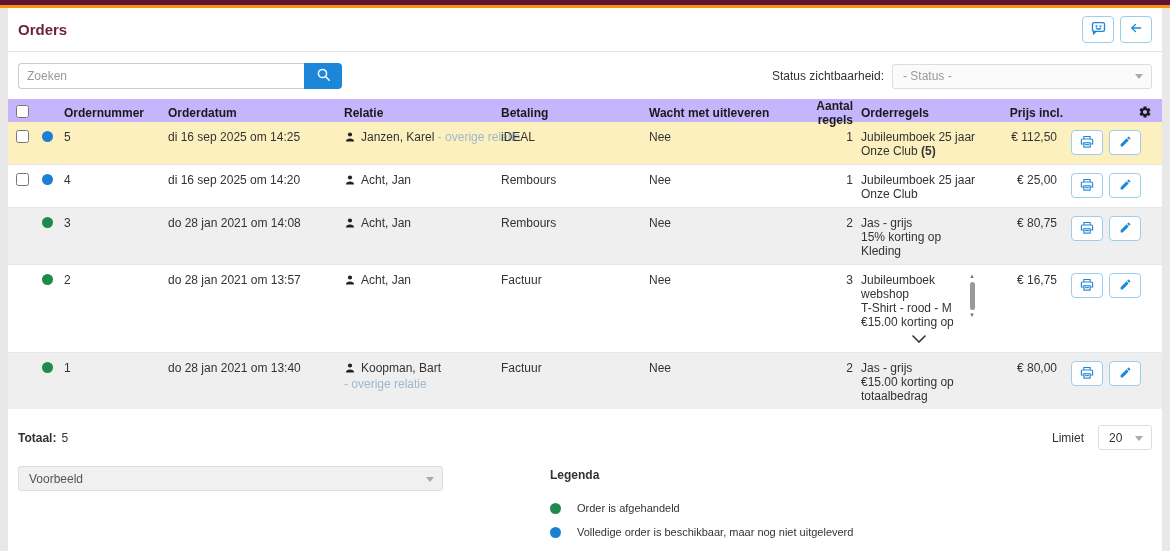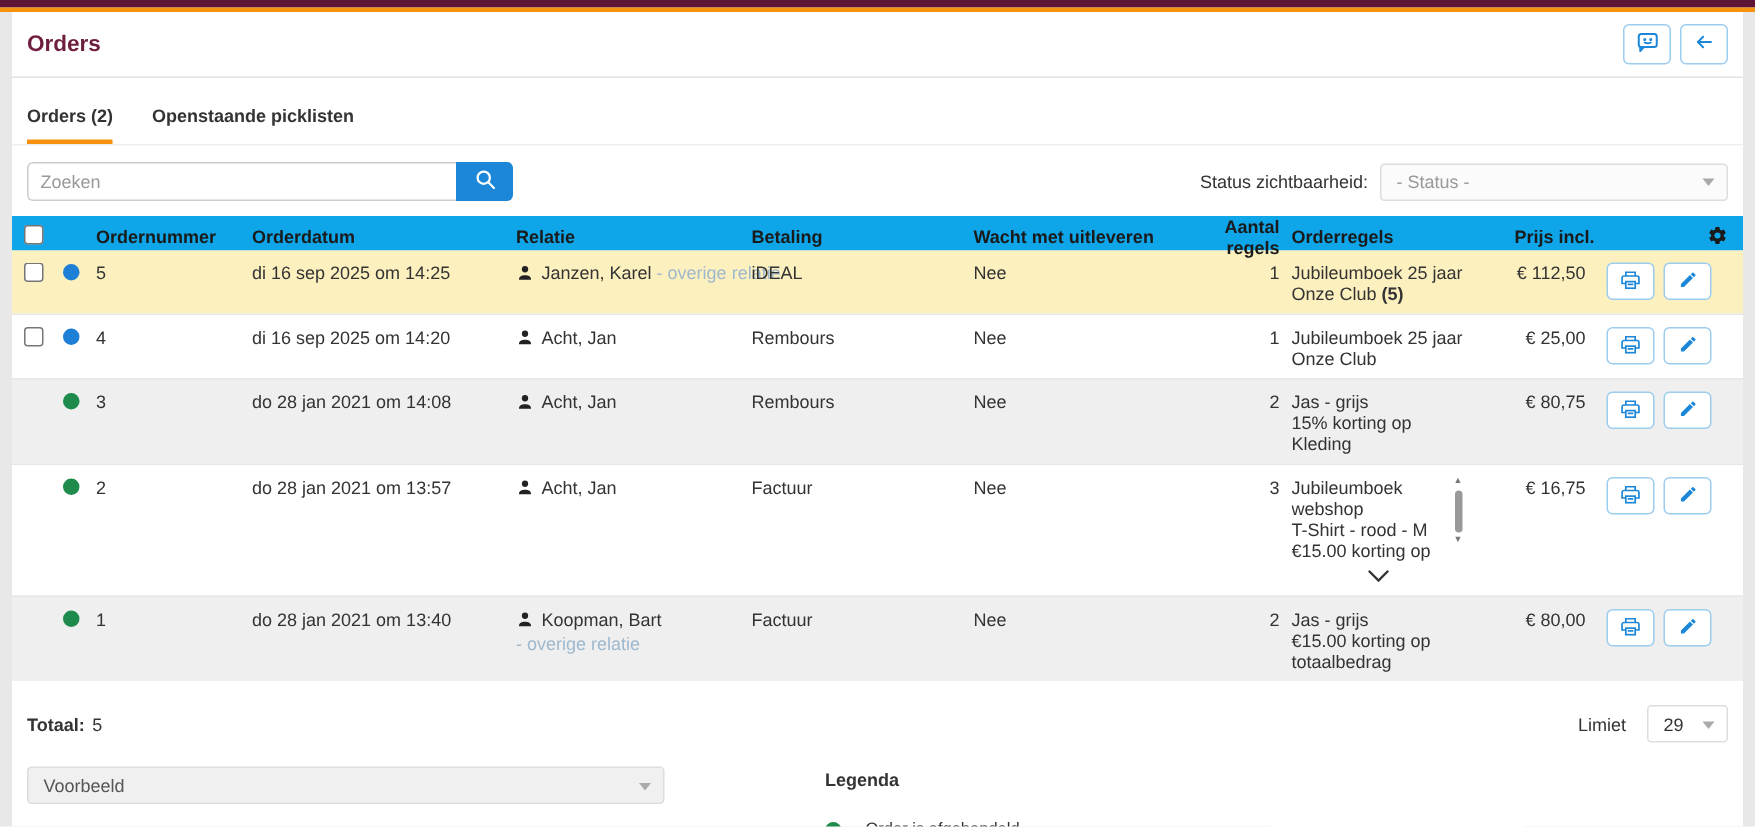--- a/index.html
+++ b/index.html
@@ -23,25 +23,25 @@
   
   .toolbar { display:flex; justify-content:space-between; align-items:center; padding:11px 10px 10px 10px; }
   .search-wrap { display:flex;border-radius:13px; }
   .search-input { width:286px; height:26px; border:1px solid #ccc; border-right:none; border-radius:4px 0 0 4px; padding:0 8px; font-size:12px; color:#333; font-family:"Liberation Sans",sans-serif; }
   .search-input::placeholder { color:#999; }
   .search-btn { width:38px; height:26px; background:#1c87d8; border:none; border-radius:0 4px 4px 0; display:flex; align-items:center; justify-content:center; cursor:pointer; }
   .status-wrap { display:flex; align-items:center; gap:8px; }
   .status-label { font-weight:normal; }
   .select { position:relative; height:25px; border:1px solid #ddd; border-radius:3px; background:#fbfbfb; display:flex; align-items:center; padding:0 22px 0 10px; color:#999; cursor:pointer; }
   .select .caret { position:absolute; right:8px; top:50%; margin-top:-2px; width:0; height:0; border-left:4px solid transparent; border-right:4px solid transparent; border-top:5px solid #aaa; }
-  .status-select { width:232px;text-align:center; }
+  .status-select { width:260px;text-align:center; }
 
   
   .t-grid { display:grid; grid-template-columns:30px 22px 104px 176px 157px 148px 142px 70px 124px 86px 1fr; }
-  .t-head { background:#0ea5e9; color:#1a1a1a; font-weight:bold; align-items:center; height:23px; }
+  .t-head { background:#c4b5fd; color:#1a1a1a; font-weight:bold; align-items:center; height:23px; }
   .t-head > div { padding:0 4px; }
   .cell-right { text-align:right; }
   .t-head .gear-cell { display:flex; justify-content:flex-end; padding-right:10px; }
   .t-row { border-top:1px solid #e6e6e6; align-items:start; }
   .t-row > div { padding:8px 4px 6px 4px; }
   .t-row.hl { background:#fdf0bf; border-top:none; }
   .t-row.gr { background:#efefef; }
   .cb-cell { padding-left:8px !important; }
   input[type=checkbox] { width:13px; height:13px; cursor:pointer; }
   .dot { display:inline-block; width:11px; height:11px; border-radius:50%; margin-top:1px; }
@@ -97,24 +97,20 @@
         <span>
           <svg width="16" height="14" viewBox="0 0 24 24" fill="none" stroke="#1c87d8" stroke-width="2.2" stroke-linecap="round" stroke-linejoin="round">
               <path d="M20 12H5"></path>
               <path d="M11 6l-6 6 6 6"></path>
             </svg>
         </span>
       </div>
     </div>
   </div>
 
-  <div class="tabs">
-    <div class="tab active">Orders (2)</div>
-    <div class="tab">Openstaande picklisten</div>
-  </div>
 
   <div class="toolbar">
     <div class="search-wrap">
       <input class="search-input" type="text" placeholder="Zoeken" style="">
       <button class="search-btn">
         <span>
           <svg width="15" height="15" viewBox="0 0 22 22" fill="none" stroke="#fff" stroke-width="2.2">
               <circle cx="9.5" cy="9.5" r="6"></circle>
               <line x1="14" y1="14" x2="19.5" y2="19.5" stroke-linecap="round"></line>
             </svg>
@@ -334,21 +330,21 @@
       </div>
     </div>
 
   <div class="totaal-row">
     <div class="totaal">
       <b>Totaal:</b><span>5</span>
     </div>
     <div class="limiet">
       <span>Limiet</span>
       <div class="select limiet-select">
-        <span style="color:#333">29</span>
+        <span style="color:#333">20</span>
         <span class="caret"></span>
       </div>
     </div>
   </div>
 
   <div class="bottom-row">
     <div class="left-col">
       <div class="select mede-select">
         <span>Voorbeeld</span>
         <span class="caret"></span>

